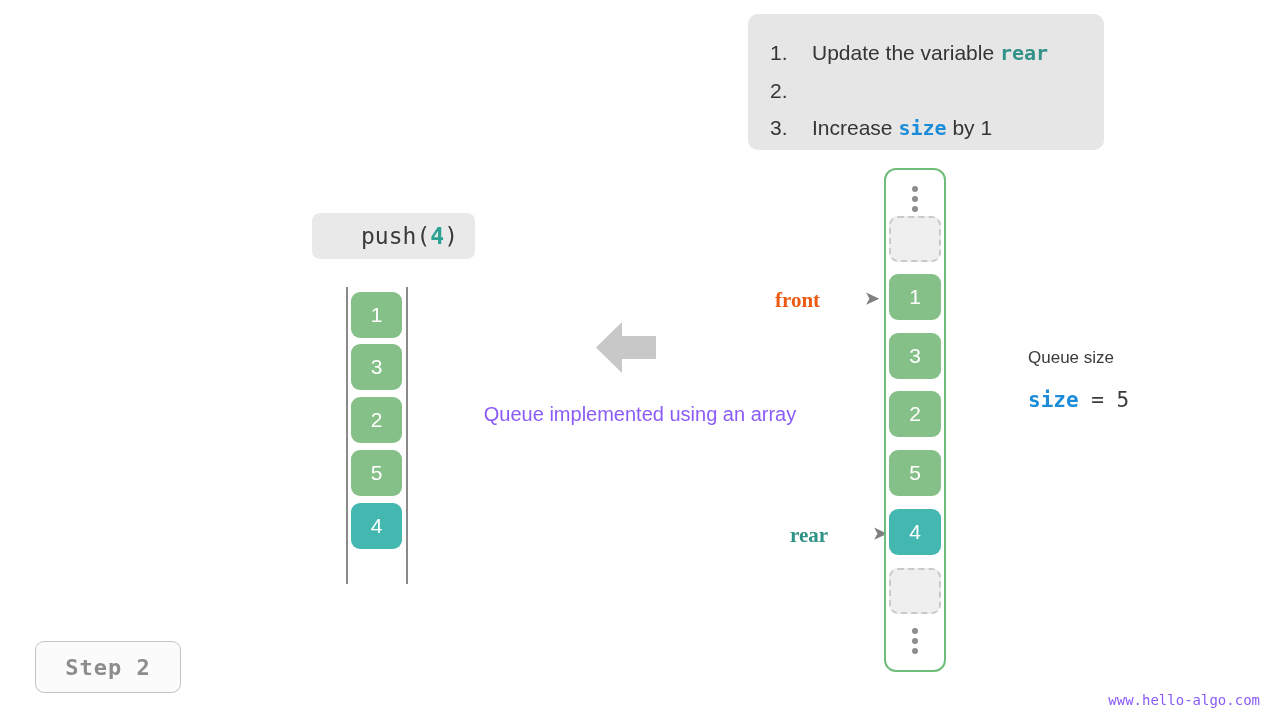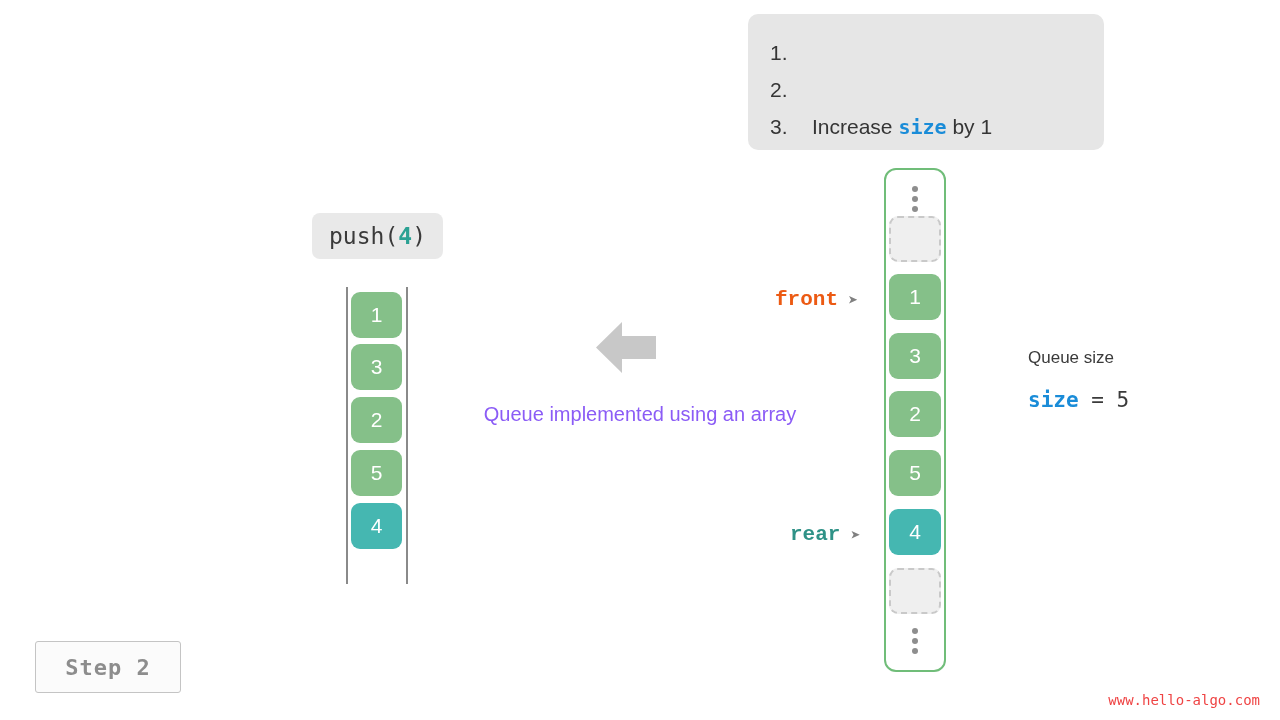--- a/index.html
+++ b/index.html
@@ -61,20 +61,21 @@
     width: 131px; height: 46px;
     background: #e9e9e9;
     border-radius: 8px;
     display: flex;
     align-items: center;
     justify-content: center;
     font-family: "DejaVu Sans Mono", monospace;
     font-size: 23px;
     color: #3a3a3a;
     letter-spacing: 0px;
+    padding-left: 32px;
   }
   #push-label .arg { color: #2ba193; font-weight: bold; }
 
   
   #left-stack {
     position: absolute;
     left: 346px; top: 287px;
     width: 62px; height: 297px;
   }
   .rail {
@@ -157,24 +158,25 @@
   }
   .qslot.empty {
     background: #efefef;
     border: 2px dashed #c9c9c9;
   }
 
   
   .ptr {
     position: absolute;
     display: flex;
-    align-items: flex-end;
-    font-family: Liberation Mono, monospace;
+    align-items: flex-start;
+    font-family: Liberation Serif, serif;
     font-size: 21px;
     font-weight: bold;
+    gap: 35px;
   }
   .ptr .arrow-head { margin-left: 10px; color: #808080; font-size: 17px; }
   #ptr-front { left: 775px; top: 288px; color: #ec5a13; }
   #ptr-rear  { left: 790px; top: 523px; color: #2f9287; }
 
   
   #size-info {
     position: absolute;
     left: 1028px; top: 343px;
     width: 200px;
@@ -192,48 +194,49 @@
     white-space: pre;
   }
   #size-expr .var { color: #1a8cd8; font-weight: bold; }
 
   
   #step-badge {
     position: absolute;
     left: 35px; top: 641px;
     width: 146px; height: 52px;
     border: 1px solid #c4c4c4;
-    border-radius: 3px;
+    border-radius: 9px;
     background: #fbfbfb;
     display: flex;
     align-items: center;
     justify-content: center;
     font-family: "DejaVu Sans Mono", monospace;
     font-size: 22px;
     font-weight: bold;
     color: #8d8d8d;
     letter-spacing: 1px;
     box-sizing: border-box;
   }
 
   
   #watermark {
     position: absolute;
     right: 20px; bottom: 12px;
     font-family: "DejaVu Sans Mono", monospace;
     font-size: 14px;
-    color: #ef4444;
+    color: #8b5cf6;
   }
 </style>
 </head>
 <body>
 
 <div id="instruction-card">
   <div class="instr-row">
     <span class="instr-num">1.</span>
+    <span class="instr-text"><span>Update the variable </span><span class="kw-teal">rear</span><span></span></span>
   </div>
   <div class="instr-row">
     <span class="instr-num">2.</span>
   </div>
   <div class="instr-row">
     <span class="instr-num">3.</span>
     <span class="instr-text"><span>Increase </span><span class="kw-blue">size</span><span> by 1</span></span>
   </div>
 </div>
 

